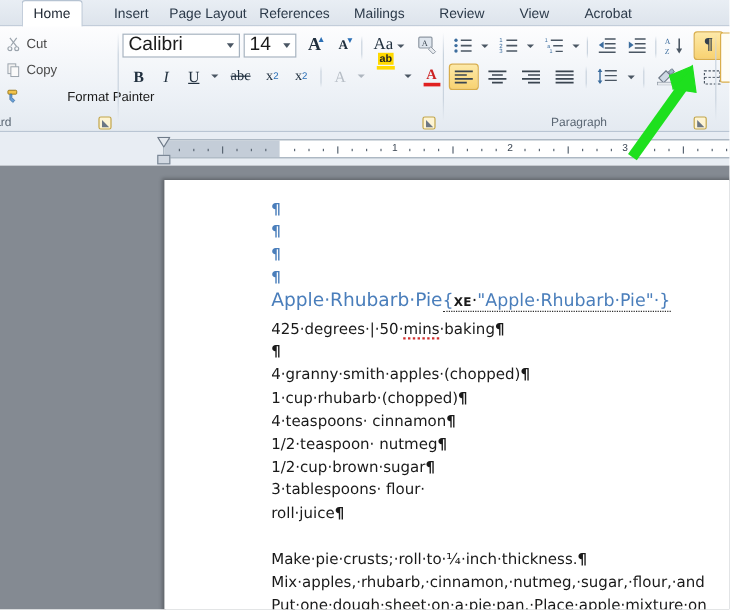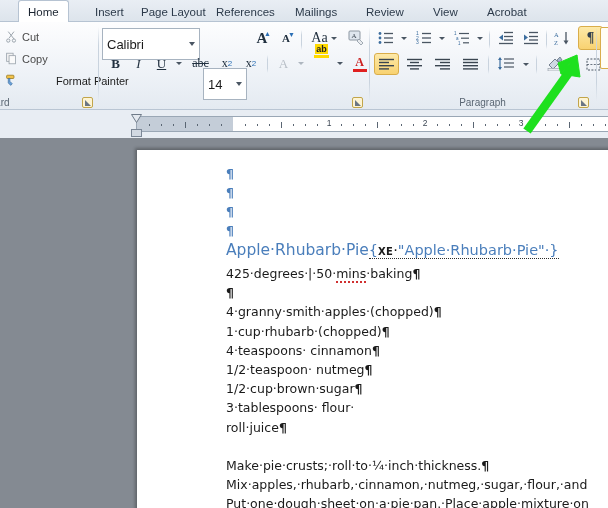--- a/index.html
+++ b/index.html
@@ -71,24 +71,24 @@
   }
   .cbtn {
     position: absolute; display: flex; align-items: center; gap: 4px;
     font-size: 11px; color: #4a4a4a;
   }
   .cbtn .lbl { white-space: nowrap; }
   .cbtn.enabled { color: #1b1b1b; }
 
   
   .combo {
-    position: absolute; height: 32px;
+    position: absolute; height: 20px;
     background: #ffffff; border: 1px solid #a7b3c0;
     display: flex; align-items: center;
-    font-size: 13px; color: #1b1b1b;
+    font-size: 16px; color: #1b1b1b;
   }
   .combo .val { padding-left: 4px; flex: 1; white-space: nowrap; overflow: hidden; }
   .combo .arrow {
     width: 14px; height: 100%;
     display: flex; align-items: center; justify-content: center;
   }
   .caret { width: 0; height: 0; border-left: 3.5px solid transparent;
            border-right: 3.5px solid transparent; border-top: 4px solid #4a5663; }
   .caret.sm { border-left-width: 3px; border-right-width: 3px; border-top-width: 3.5px; }
 
@@ -212,21 +212,21 @@
 
     <div class="group" style="left:99px; width:270px;">
 
       <div class="combo" style="left:3px; top:6px; width:98px;">
         <span class="val">Calibri</span>
         <span class="arrow">
             <i class="caret"></i>
           </span>
       </div>
 
-      <div class="combo" style="left:104px; top:6px; width:44px;margin-top:40px;">
+      <div class="combo" style="left:104px; top:6px; width:44px;">
         <span class="val">14</span>
         <span class="arrow">
             <i class="caret"></i>
           </span>
       </div>
 
       <div class="rb" style="left:152px; top:5px; width:22px; height:22px;">
         <span style="font-family:'Liberation Serif',serif; font-weight:bold; font-size:15px;">A</span>
         <span style="position:absolute; right:1px; top:2px; font-size:7px; color:#2b6fb5;">▲</span>
       </div>

